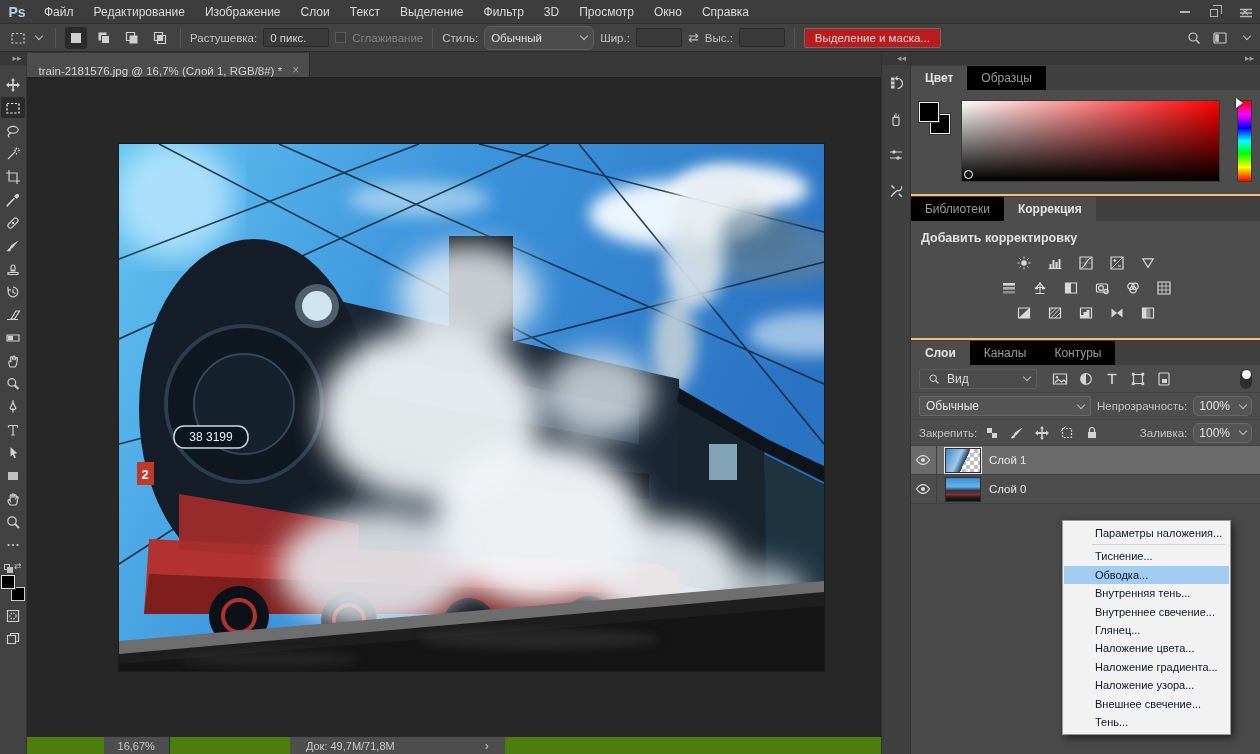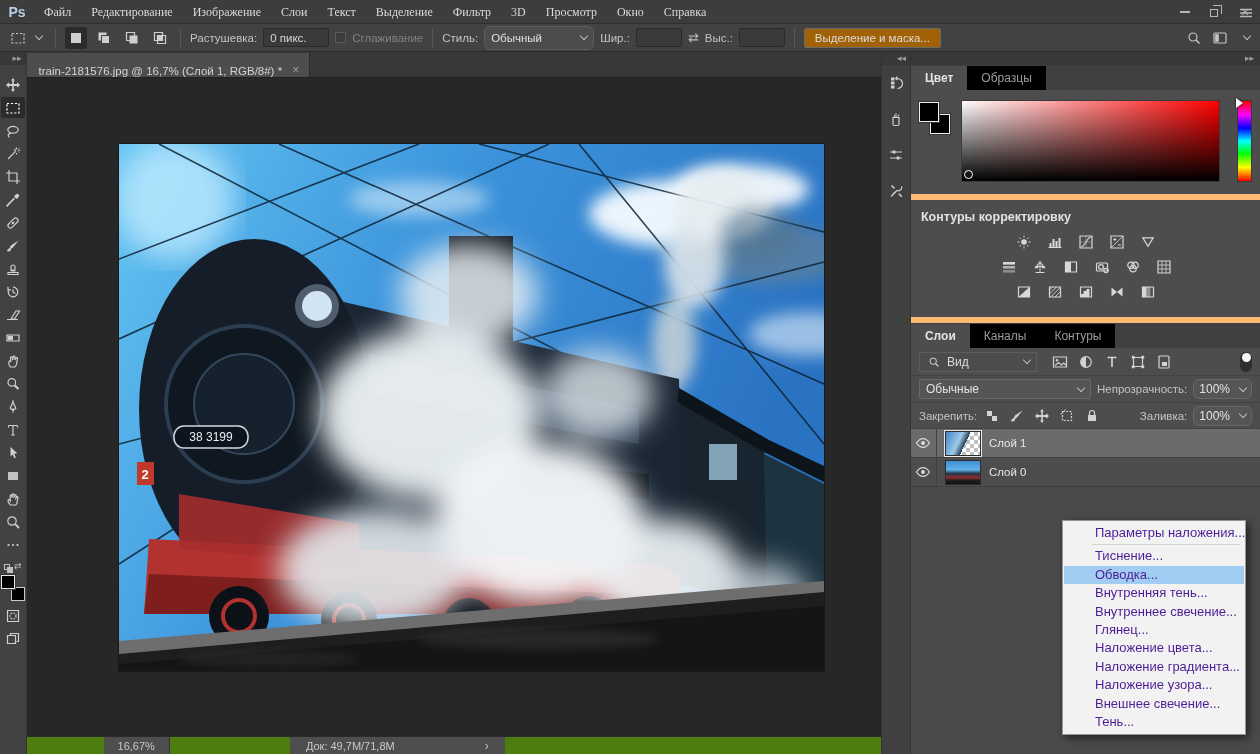--- a/index.html
+++ b/index.html
@@ -5,40 +5,40 @@
   *{margin:0;padding:0;box-sizing:border-box;}
   html,body{width:1260px;height:754px;overflow:hidden;background:#272727;
     font-family:"Liberation Sans",sans-serif;-webkit-font-smoothing:antialiased;}
   .app{position:relative;width:1260px;height:754px;background:#4d4d4d;color:#d6d6d6;font-size:12px;}
   svg.ic{display:block;width:16px;height:16px;}
   .ic *{vector-effect:non-scaling-stroke;}
   
   .menubar{height:24px;background:#3d3d3d;display:flex;align-items:center;border-bottom:1px solid #2e2e2e;}
   .ps-logo{width:34px;text-align:center;font-weight:bold;font-size:14px;color:#b7cfe9;}
   .menubar ul{display:flex;list-style:none;height:100%;}
-  .menubar li{padding:0 10px;line-height:24px;color:#dadada;cursor:default;font-family:Liberation Serif, serif;}
+  .menubar li{padding:0 10px;line-height:24px;color:#dadada;cursor:default;}
   .win-controls{margin-left:auto;display:flex;align-items:center;height:100%;}
   .win-btn{width:30px;height:100%;display:flex;align-items:center;justify-content:center;color:#b5b5b5;}
   .min-glyph{width:10px;height:2px;background:#b5b5b5;}
   .restore-glyph{width:8px;height:8px;border:1.4px solid #b5b5b5;position:relative;background:#3d3d3d;margin-top:2px;margin-left:-2px;}
   .restore-glyph:before{content:"";position:absolute;left:2px;top:-4.4px;width:8px;height:8px;border:1.4px solid #b5b5b5;border-bottom:none;border-left:none;}
   .close-glyph{font-size:14px;line-height:14px;color:#b5b5b5;}
   
   .optionsbar{height:28px;background:#424242;border-bottom:1px solid #2b2b2b;display:flex;align-items:center;gap:6px;padding:0 6px;font-size:11.5px;color:#c9c9c9;}
   .opt-sep{width:1px;height:20px;background:#565656;margin:0 3px;}
   .tool-preset{display:flex;align-items:center;gap:4px;padding:2px 4px;}
   .mode-btn{width:22px;height:22px;display:flex;align-items:center;justify-content:center;border-radius:2px;color:#cfcfcf;}
   .mode-btn.active{background:#2b2b2b;}
   .opt-input{background:#3a3a3a;border:1px solid #2a2a2a;border-radius:2px;height:19px;min-width:66px;padding:0 6px;display:flex;align-items:center;color:#d6d6d6;}
   .opt-input.small{min-width:46px;}
   .opt-check{width:11px;height:11px;border:1px solid #5a5a5a;background:#3c3c3c;display:inline-block;}
   .disabled-lab{color:#828282;}
   .opt-select{background:#4c4c4c;border:1px solid #5d5d5d;border-radius:6px;height:24px;min-width:110px;padding:8px 6px;display:flex;align-items:center;justify-content:space-between;color:#e0e0e0;}
   .chev{width:6px;height:6px;border-right:1.4px solid #bdbdbd;border-bottom:1.4px solid #bdbdbd;transform:rotate(45deg);margin-left:6px;margin-top:-3px;}
-  .opt-btn{border:1px solid #6a6a6a;border-radius:2px;height:20px;padding:0 10px;display:flex;align-items:center;color:#dcdcdc;background:#a16207;}
+  .opt-btn{border:1px solid #6a6a6a;border-radius:2px;height:20px;padding:0 10px;display:flex;align-items:center;color:#dcdcdc;background:#b91c1c;}
   .opt-right{margin-left:auto;display:flex;align-items:center;gap:10px;padding-right:4px;color:#c5c5c5;}
   .swap-glyph{font-size:13px;color:#bdbdbd;}
   
   .workspace{display:flex;height:702px;}
   
   .toolstrip{width:28px;background:#424242;border-right:1px solid #353535;display:flex;flex-direction:column;align-items:center;}
   .strip-top{height:13px;width:100%;background:#383838;color:#9d9d9d;font-size:9px;text-align:right;padding-right:4px;line-height:13px;}
   .tool{width:24px;height:21px;display:flex;align-items:center;justify-content:center;color:#cfcfcf;border-radius:2px;margin:1px 0;}
   .tool.active{background:#2b2b2b;color:#ffffff;}
   .swatch-widget{position:relative;width:24px;height:26px;margin-top:4px;}
@@ -60,21 +60,21 @@
   .zoom-box{background:#4e4e4e;height:100%;display:flex;align-items:center;padding:0 14px;margin-left:77px;border-right:1px solid #333;}
   .doc-box{background:#4e4e4e;height:100%;display:flex;align-items:center;padding:0 16px;margin-left:120px;gap:90px;}
   .status-chev{color:#c0c0c0;font-size:12px;}
   
   .dockstrip{width:32px;background:#404040;border-left:1px solid #333;border-right:1px solid #333;display:flex;flex-direction:column;align-items:center;}
   .dock-top{height:13px;width:100%;background:#383838;color:#9d9d9d;font-size:9px;text-align:right;padding-right:4px;line-height:13px;}
   .dock-btn{width:26px;height:26px;margin:5px 0;display:flex;align-items:center;justify-content:center;color:#cfcfcf;}
   
   .rightcol{flex:1;display:flex;flex-direction:column;background:#4d4d4d;}
   .rc-top{height:13px;background:#383838;color:#9d9d9d;font-size:9px;text-align:right;padding-right:6px;line-height:13px;}
-  .panel{border-bottom:6px solid #fdba74;}
+  .panel{border-bottom:2px solid #fdba74;}
   .ptabs{height:25px;background:#404040;display:flex;align-items:flex-end;position:relative;}
   .ptab{height:24px;padding:0 14px;display:flex;align-items:center;color:#9b9b9b;font-size:12px;background:#000000;}
   .ptab.active{background:#4d4d4d;color:#e3e3e3;font-weight:bold;}
   .pmenu{position:absolute;right:6px;top:5px;color:#b9b9b9;}
   
   .color-body{display:flex;gap:8px;padding:10px 8px 12px 8px;background:#4d4d4d;}
   .fgbg{position:relative;width:34px;height:40px;flex:none;}
   .fgbg .sw{position:absolute;width:20px;height:20px;background:#000;border:1px solid #f0f0f0;outline:1px solid #333;}
   .fgbg .sw.f{left:0;top:2px;z-index:2;}
   .fgbg .sw.b{left:11px;top:14px;}
@@ -110,21 +110,21 @@
   .layer-item{height:29px;display:flex;align-items:center;gap:8px;border-bottom:1px solid #404040;background:#4d4d4d;}
   .layer-item.selected{background:#6b6b6b;}
   .eye-cell{width:26px;height:100%;display:flex;align-items:center;justify-content:center;border-right:1px solid #404040;color:#dcdcdc;}
   .thumb{width:36px;height:25px;border:1px solid #2e2e2e;flex:none;position:relative;}
   .layer-item.selected .thumb{outline:1px solid #e8e8e8;}
   .thumb.checker{background-image:linear-gradient(45deg,#bfbfbf 25%,transparent 25%,transparent 75%,#bfbfbf 75%),linear-gradient(45deg,#bfbfbf 25%,#fff 25%,#fff 75%,#bfbfbf 75%);background-size:8px 8px;background-position:0 0,4px 4px;background-color:#fff;}
   .thumb .frag{position:absolute;inset:0;background:linear-gradient(115deg,#3f86c9 0%,#9ec9e8 38%,#24405d 55%,rgba(0,0,0,0) 55%);}
   .thumb.full{background:linear-gradient(to bottom,#3e8fd3 0%,#5fb3e8 38%,#26344a 55%,#8e2f2c 72%,#1d1d1d 85%,#111 100%);}
   .layer-name{font-size:11.5px;color:#e6e6e6;}
   
-  .ctx{position:absolute;left:1062px;top:520px;width:184px;background:#f2f2f2;border:1px solid #979797;box-shadow:3px 3px 8px rgba(0,0,0,.55);padding:3px 1px;z-index:50;font-size:13px;color:#4c1d95;}
+  .ctx{position:absolute;left:1062px;top:520px;width:169px;background:#f2f2f2;border:1px solid #979797;box-shadow:3px 3px 8px rgba(0,0,0,.55);padding:3px 1px;z-index:50;font-size:11px;color:#0f172a;}
   .ctx ul{list-style:none;}
   .ctx li{height:18.4px;line-height:18.4px;padding-left:31px;white-space:nowrap;}
   .ctx li.highlighted{background:#a0cdf1;}
   .ctx li.separator{height:5px;position:relative;padding:0;}
   .ctx li.separator:after{content:"";position:absolute;left:28px;right:4px;top:2px;height:1px;background:#d4d4d4;}
 </style>
 </head>
 <body>
 
 <div class="app">
@@ -630,22 +630,31 @@
           </div>
           <div class="hue-wrap">
             <div class="hue-strip">
               <span class="hue-marker"></span>
             </div>
           </div>
         </div>
       </div>
 
       <div class="panel">
+        <div class="ptabs">
+
+        <div class="ptab">
+              <span>Библиотеки</span>
+            </div>
+            <div class="ptab active">
+              <span>Коррекция</span>
+            </div>
+          </div>
         <div class="adj-body">
-          <div class="adj-head">Контуры корректировку</div>
+          <div class="adj-head">Добавить корректировку</div>
           <div class="adj-row">
 
           <div class="adj-btn">
                 <span>
                   <svg class="ic" viewBox="0 0 16 16">
                     <circle cx="8" cy="8" r="2.8" fill="currentColor"></circle>
                     <path d="M8 1.5v2M8 12.5v2M1.5 8h2M12.5 8h2M3.5 3.5l1.4 1.4M11.1 11.1l1.4 1.4M12.5 3.5l-1.4 1.4M4.9 11.1l-1.4 1.4" stroke="currentColor"></path>
                   </svg>
                 </span>
               </div>

